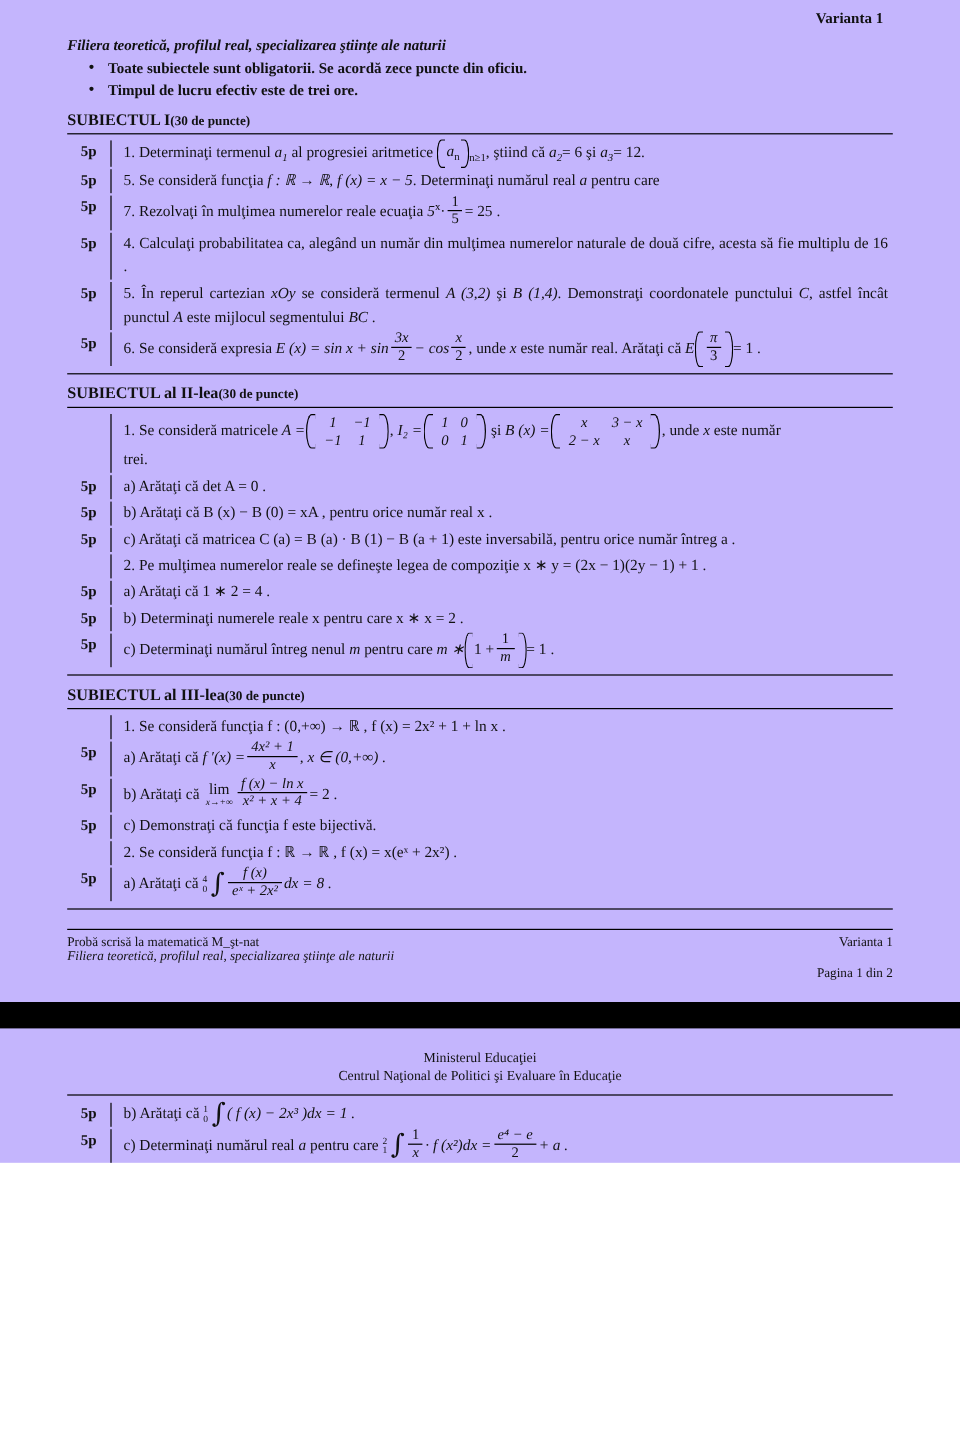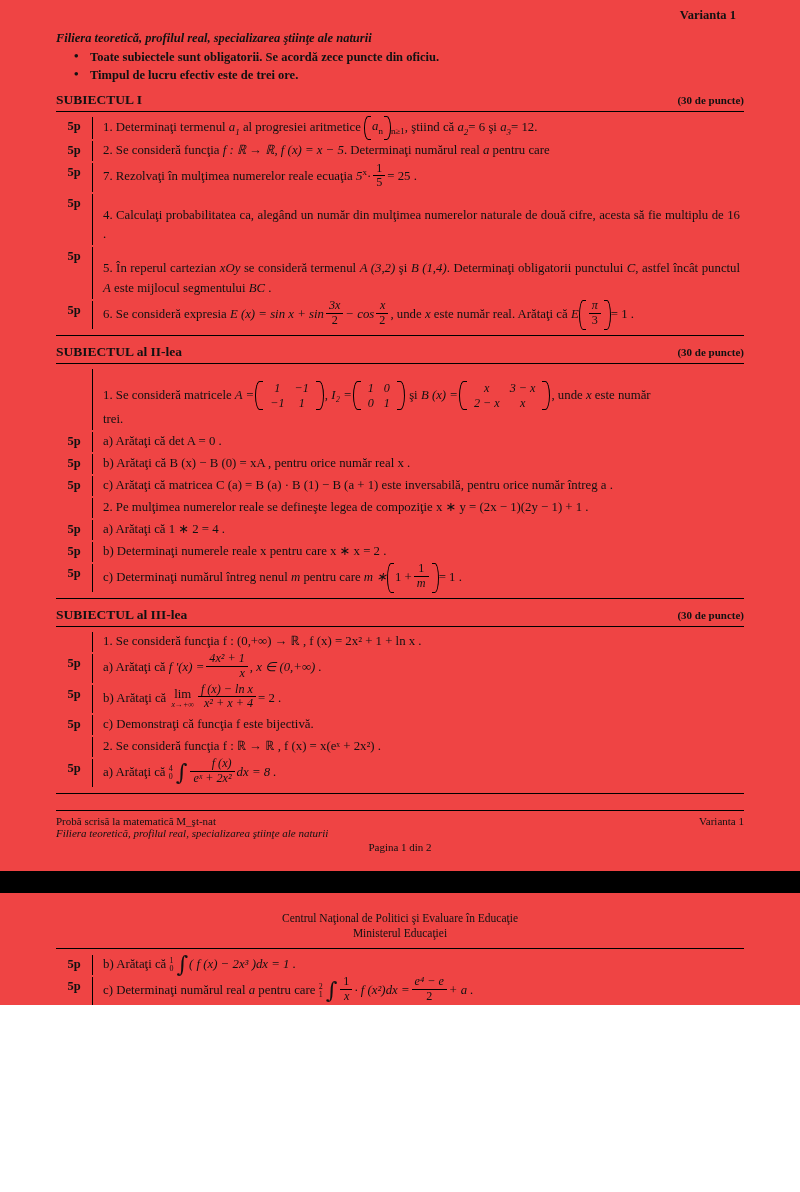--- a/index.html
+++ b/index.html
@@ -10,21 +10,21 @@
   body {
     width: 800px;
     min-height: 1192px;
     font-family: "Liberation Serif", serif;
     color: #111;
     position: relative;
   }
   .page {
     position: relative;
     width: 800px;
-    background: #ef4444;
+    background: #c4b5fd;
   }
   .page-inner {
     padding: 8px 56px 0 56px;
   }
   .variant-top {
     text-align: right;
     font-weight: bold;
     font-size: 12.5px;
     padding-right: 8px;
     margin-bottom: 8px;
@@ -49,21 +49,21 @@
   }
   ul.bullets li:before {
     content: "\2022";
     position: absolute;
     left: 0;
     top: -1px;
     font-size: 13px;
   }
   .subject-head {
     display: flex;
-    justify-content: space-between;
+    justify-content: flex-start;
     align-items: baseline;
     font-weight: bold;
     font-size: 13.5px;
     margin-top: 8px;
     margin-bottom: 3px;
   }
   .subject-head .pts {
     font-size: 11px;
   }
   .block {
@@ -93,23 +93,22 @@
   }
   .content {
     flex: 1;
     font-size: 12.8px;
     line-height: 1.55;
     text-align: justify;
     padding-right: 4px;
   }
   .content.just {
     text-align: justify;
-    margin-top: 12px;
-  }
-  .mi { font-style: italic; font-family: "Liberation Serif", serif; text-align: right; }
+  }
+  .mi { font-style: italic; font-family: "Liberation Serif", serif; }
 
   
   .frac {
     display: inline-block;
     vertical-align: middle;
     text-align: center;
     font-size: 0.95em;
     line-height: 1.12;
     margin: 0 2px;
     position: relative;
@@ -211,21 +210,21 @@
     font-size: 11px;
   }
   .footer .frow {
     display: flex;
     justify-content: space-between;
   }
   .footer .fital {
     font-style: italic;
   }
   .footer .center {
-    text-align: center;
+    text-align: right;
     margin-top: 2px;
     font-size: 11px;
   }
   .blackband {
     height: 22px;
     background: #000;
     margin-top: 18px;
   }
   .page2 {
     padding: 18px 56px 0 56px;
@@ -274,21 +273,21 @@
           <span class="mi"><span>a</span><sub>2</sub></span><span>= 6</span>
           <span>şi</span>
           <span class="mi"><span>a</span><sub>3</sub></span><span>= 12</span>.
         </div>
       </div>
 
       <div class="row">
         <div class="pcol">5p</div>
         <div class="bar"></div>
         <div class="content">
-          <span>2. Se consideră funcţia</span>
+          <span>5. Se consideră funcţia</span>
           <span class="mi">f : ℝ → ℝ</span>,
           <span class="mi">f (x) = x − 5</span><span>. Determinaţi numărul real</span>
           <span class="mi">a</span>
           <span>pentru care</span>
         </div>
       </div>
 
       <div class="row">
         <div class="pcol">5p</div>
         <div class="bar"></div>
@@ -306,21 +305,21 @@
 
       <div class="row">
         <div class="pcol">5p</div>
         <div class="bar"></div>
         <div class="content just">
           <span>5. În reperul cartezian</span>
           <span class="mi">xOy</span>
           <span>se consideră termenul</span>
           <span class="mi">A (3,2)</span>
           <span>şi</span>
-          <span class="mi">B (1,4)</span><span>. Determinaţi obligatorii</span>
+          <span class="mi">B (1,4)</span><span>. Demonstraţi coordonatele</span>
           <span>punctului</span>
           <span class="mi">C</span><span>, astfel încât punctul</span>
           <span class="mi">A</span>
           <span>este mijlocul segmentului</span>
           <span class="mi">BC</span> .
         </div>
       </div>
 
       <div class="row">
         <div class="pcol">5p</div>
@@ -496,22 +495,22 @@
       <div class="fital">Filiera teoretică, profilul real, specializarea ştiinţe ale naturii</div>
       <div class="center">Pagina 1 din 2</div>
     </div>
 
   </div>
 
   <div class="blackband"></div>
 
   <div class="page2">
     <div class="minhead">
+      <div>Ministerul Educaţiei</div>
       <div>Centrul Naţional de Politici şi Evaluare în Educaţie</div>
-      <div>Ministerul Educaţiei</div>
     </div>
 
     <div class="sep-top">
 
       <div class="row">
         <div class="pcol">5p</div>
         <div class="bar"></div>
         <div class="content">
           <span>b) Arătaţi că</span>
           <span class="intlim"><span>1</span><br><span>0</span></span><span class="intg">∫</span><span class="mi">( f (x) − 2x³ )dx = 1 .</span>

